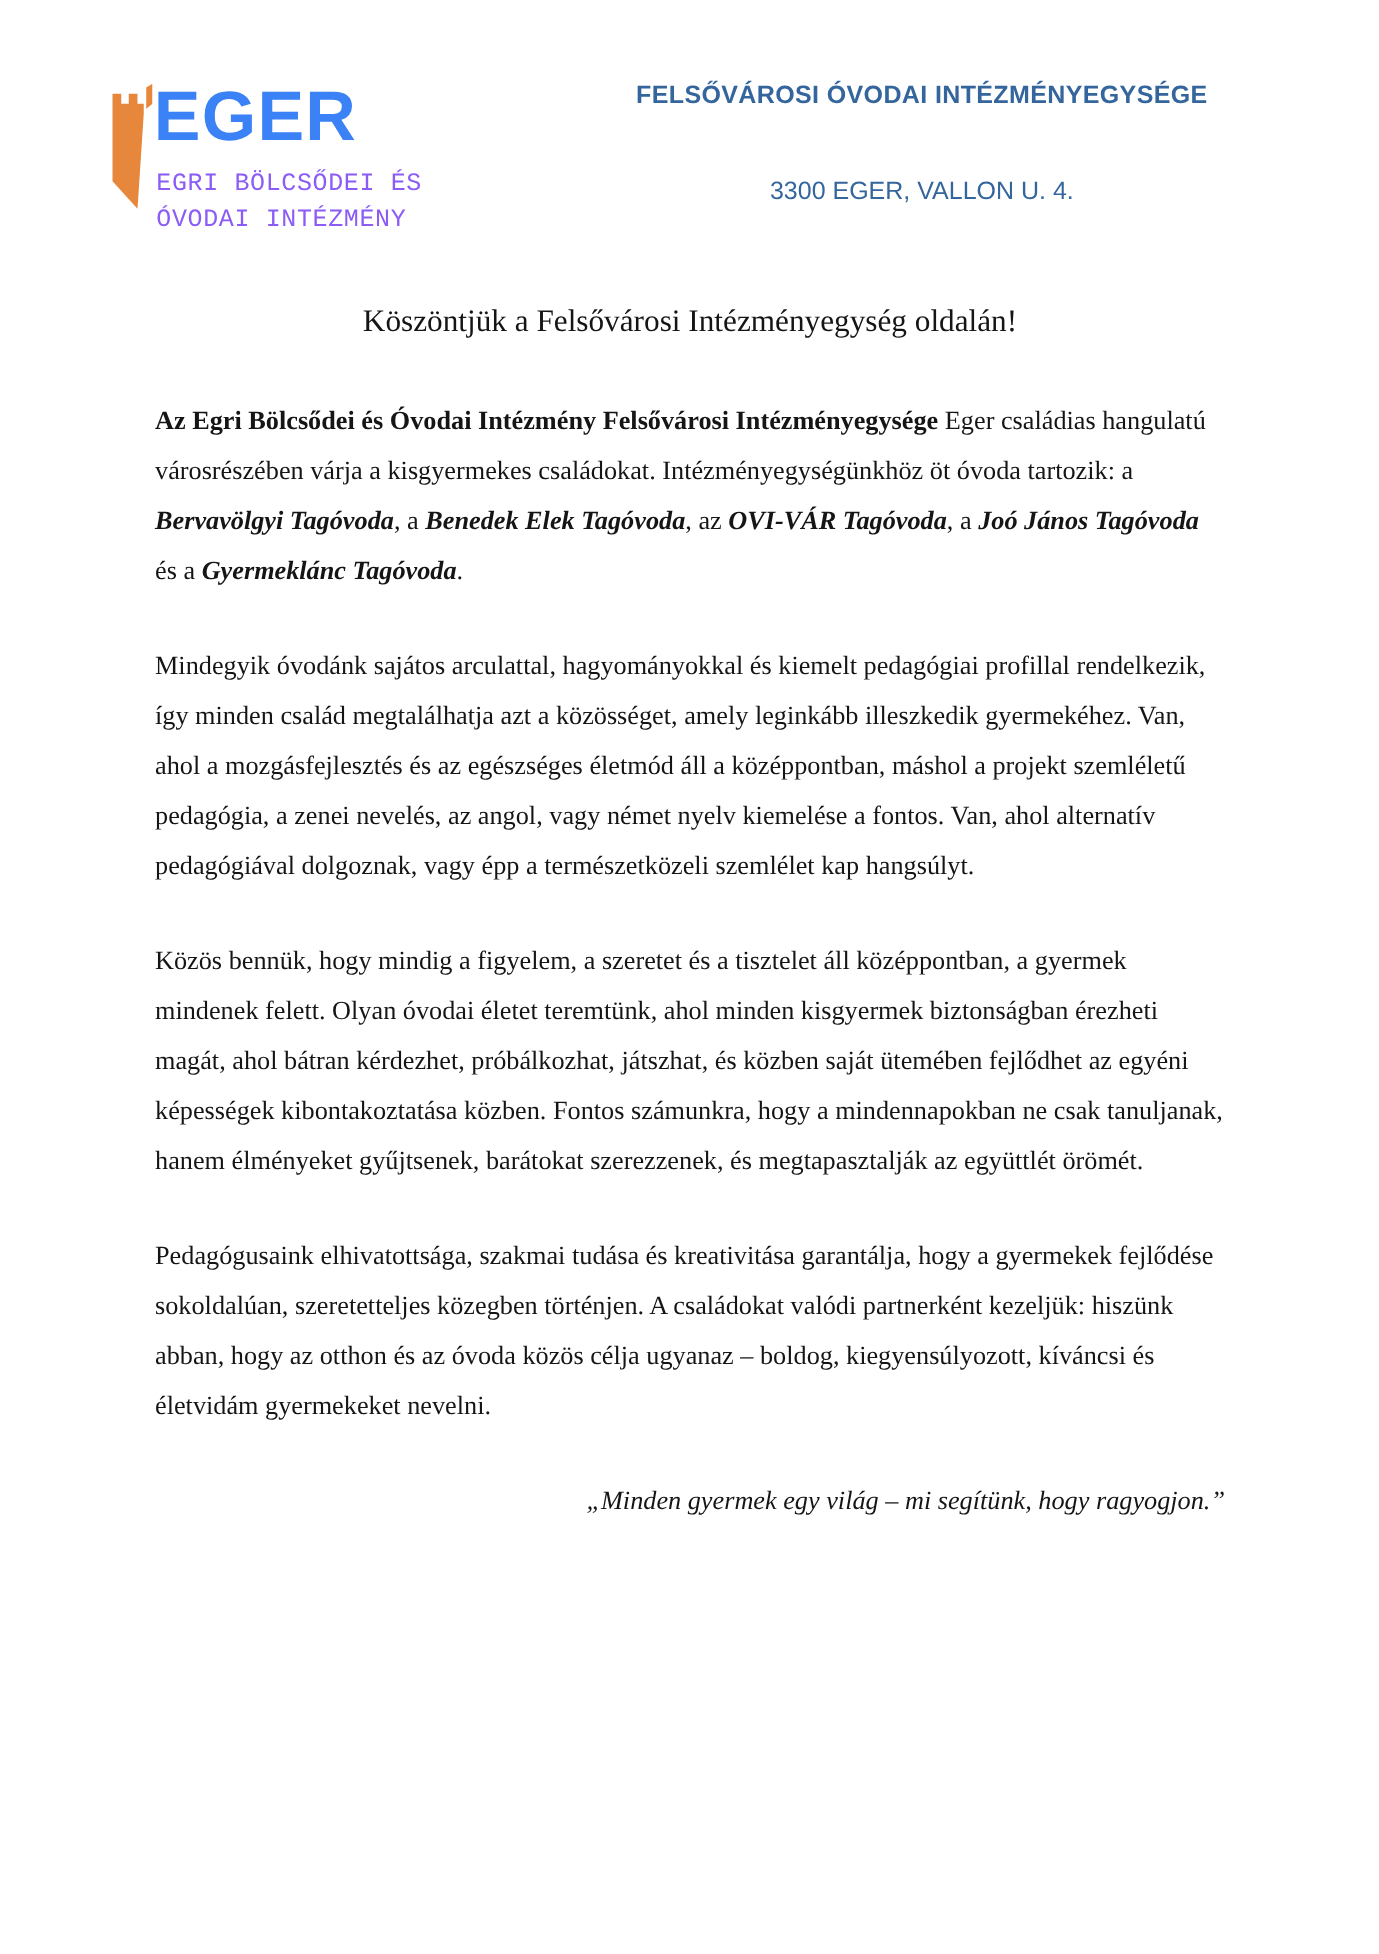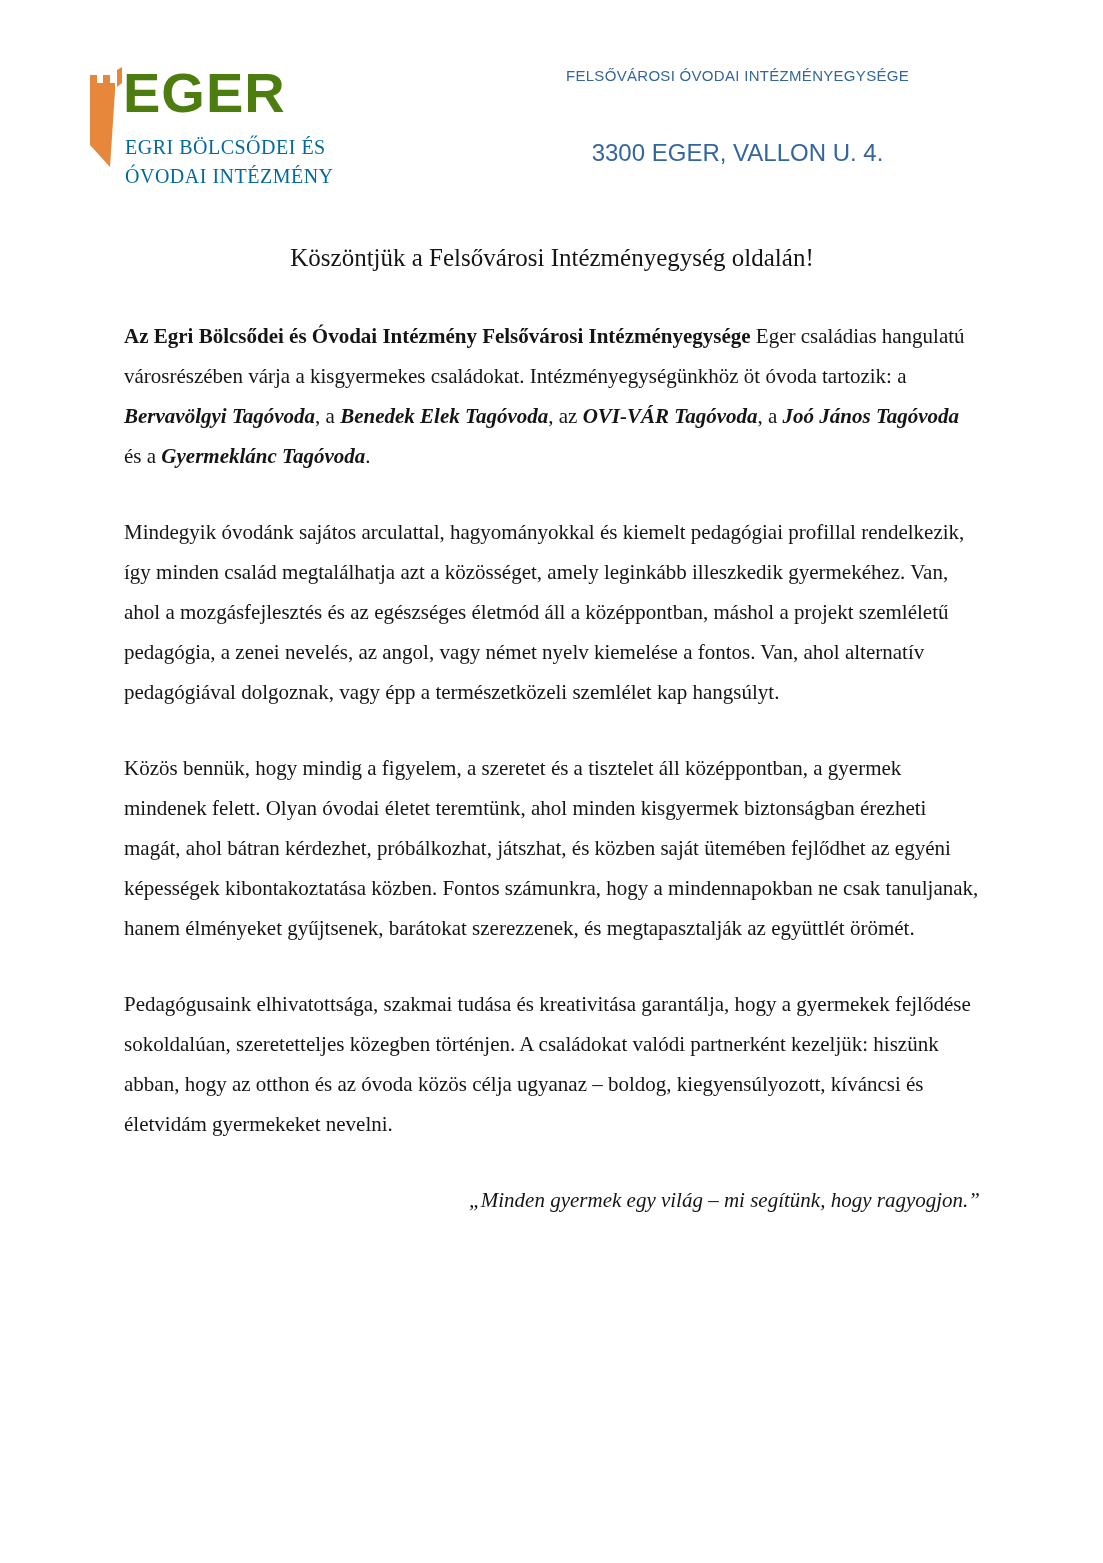--- a/index.html
+++ b/index.html
@@ -13,39 +13,39 @@
     color:#151515;
   }
 
   
   .logo{position:absolute;left:88px;top:58px;width:300px;height:150px;}
   .logo-icon{position:absolute;left:0;top:9px;}
   .logo-wordmark{
     position:absolute;left:35px;top:7px;
     font-family:"Liberation Sans", sans-serif;
     font-weight:bold;font-size:56px;line-height:1;
-    letter-spacing:1px;color:#4d7c0f;
+    letter-spacing:1px;color:#3b82f6;
   }
   .logo-tagline{
     position:absolute;left:37px;top:75px;
-    font-family:Liberation Serif, serif;
+    font-family:Liberation Mono, monospace;
     font-size:20px;line-height:29px;letter-spacing:0.5px;
-    color:#0369a1;white-space:nowrap;
+    color:#8b5cf6;white-space:nowrap;
   }
   .contact{
     position:absolute;left:450px;top:64px;width:575px;
     text-align:center;
     font-family:"Liberation Sans", sans-serif;
     color:#34669D;
   }
   .contact .unit-name{
-    font-weight:normal;font-size:15px;line-height:24px;letter-spacing:0.3px;
+    font-weight:bold;font-size:20px;line-height:24px;letter-spacing:0.3px;
   }
   .contact .addr{
-    margin-top:45px;font-size:24px;line-height:40px;
+    margin-top:45px;font-size:20px;line-height:40px;
   }
 
   
   .doc-title{
     position:absolute;left:124px;top:238px;width:856px;
     text-align:center;font-size:25px;line-height:40px;
   }
   .doc-body{
     position:absolute;left:124px;top:316px;width:856px;
     font-size:21px;line-height:40px;text-align:left;

